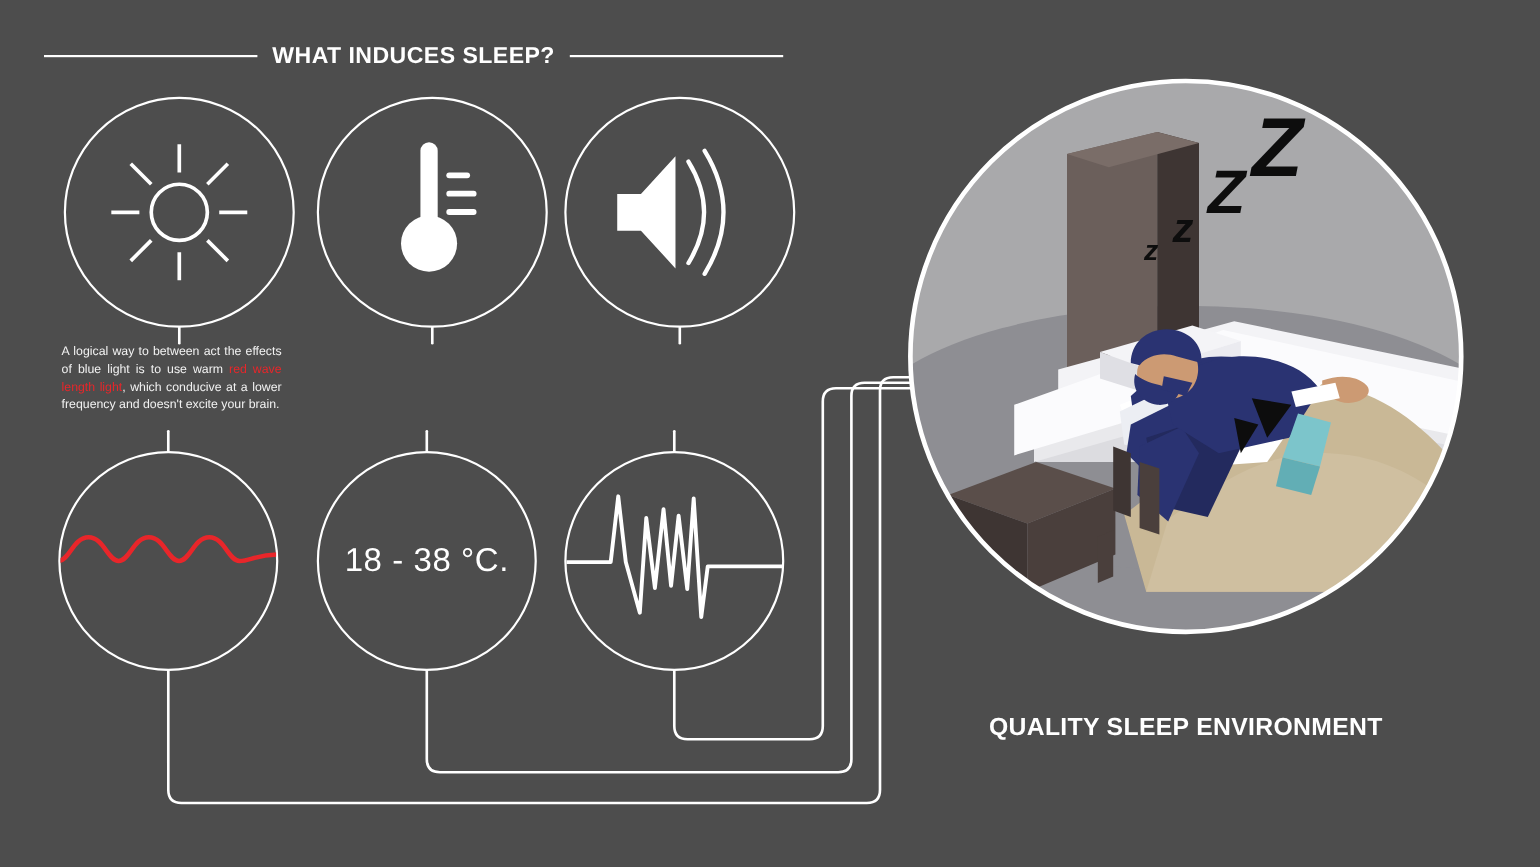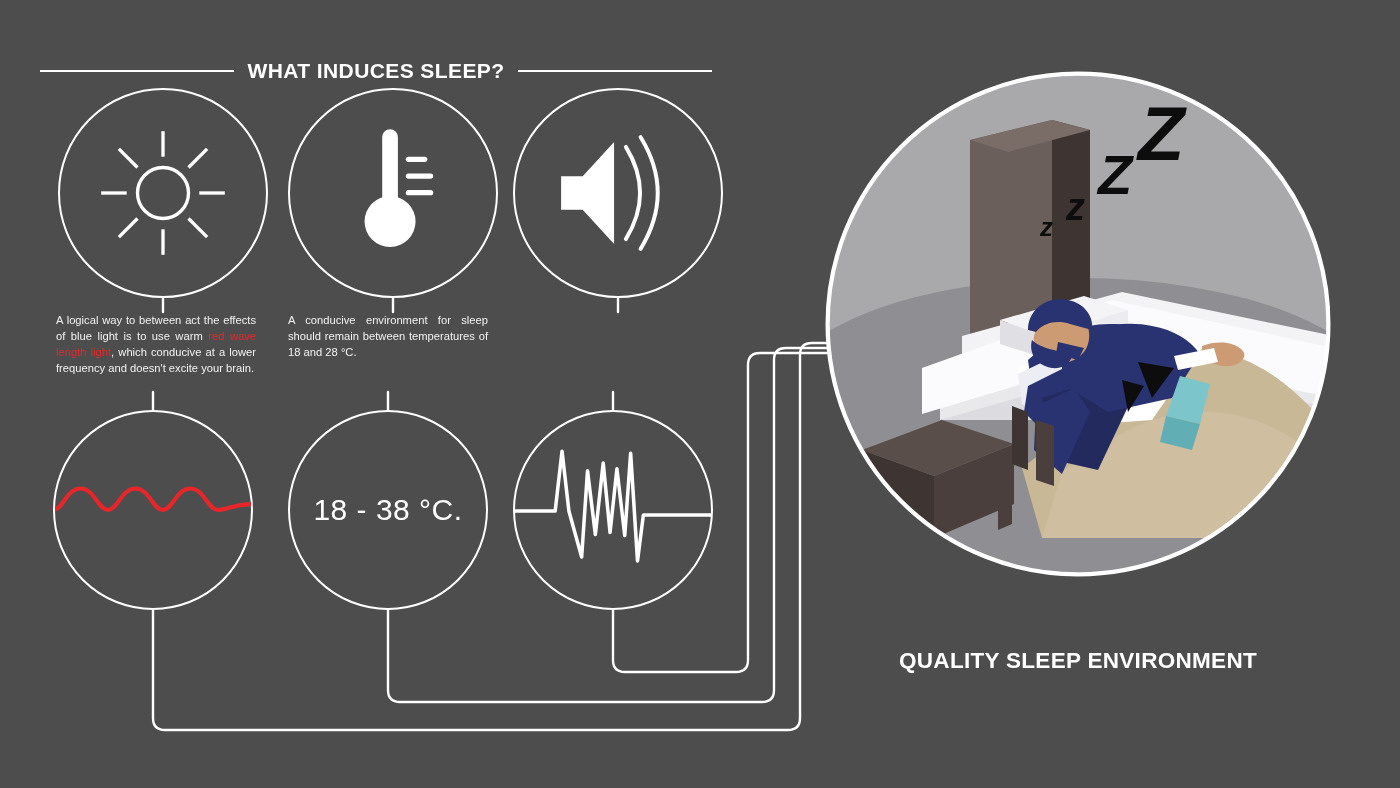--- a/index.html
+++ b/index.html
@@ -4,21 +4,21 @@
 <style>
   html,body{margin:0;padding:0;background:#4d4d4d;}
   body{
     width:1400px;height:788px;overflow:hidden;position:relative;
     font-family:"Liberation Sans","DejaVu Sans",sans-serif;
     color:#ffffff;
   }
   #stage{position:absolute;inset:0;width:1400px;height:788px;}
 
   
-  #header{position:absolute;left:40px;top:34px;width:672px;height:34px;display:flex;align-items:center;gap:14px;margin-top:20px;}
+  #header{position:absolute;left:40px;top:34px;width:672px;height:34px;display:flex;align-items:center;gap:14px;}
   #header .rule{flex:1 1 auto;height:2px;background:#ffffff;}
   #header .rule.left{max-width:210px;}
   #title{
     font-size:21px;font-weight:bold;letter-spacing:0.4px;white-space:nowrap;
     color:#ffffff;
   }
 
   
   .circle{
     position:absolute;border:2px solid #ffffff;border-radius:50%;
@@ -149,23 +149,20 @@
     <svg viewBox="0 0 200 200">
       <path d="M-2,101 L41,101 L48,40 L55,101 L68,148 L74,60 L82,125 L90,52
                L97,123 L104,58 L112,126 L118,42 L125,152 L131,105 L176,105 L202,105" fill="none" stroke="#ffffff" stroke-width="3.6" stroke-linejoin="round" stroke-linecap="round"></path>
     </svg>
   </div>
 
   <div class="para p1">
     <span>A logical way to between act the effects of blue light is to use warm </span><span class="hl">red wave length light</span><span>, which conducive at a lower frequency and doesn't excite your brain.</span>
   </div>
 
-  <div class="para p2">
-    <span>A conducive environment for sleep should remain between temperatures of 18 and 28 °C.</span>
-  </div>
 
 
   <div id="illus-wrap">
     <svg viewBox="0 0 512 512">
       <defs>
         <clipPath id="circClip">
             <circle cx="256" cy="256" r="250"></circle>
           </clipPath>
       </defs>
 

